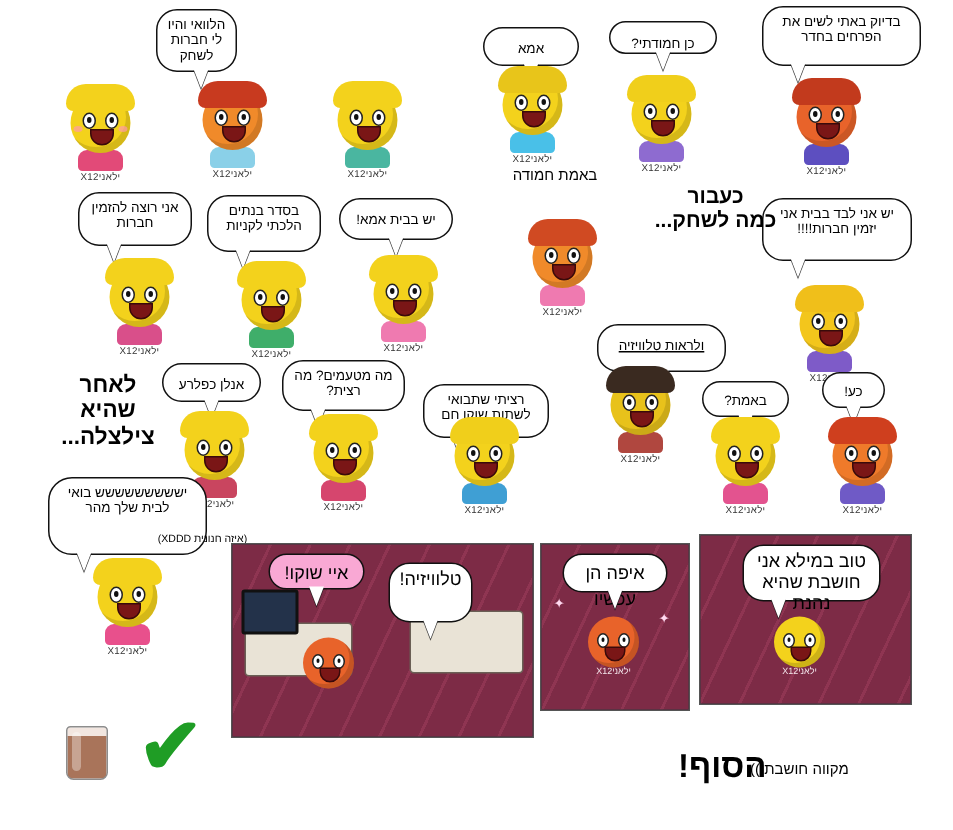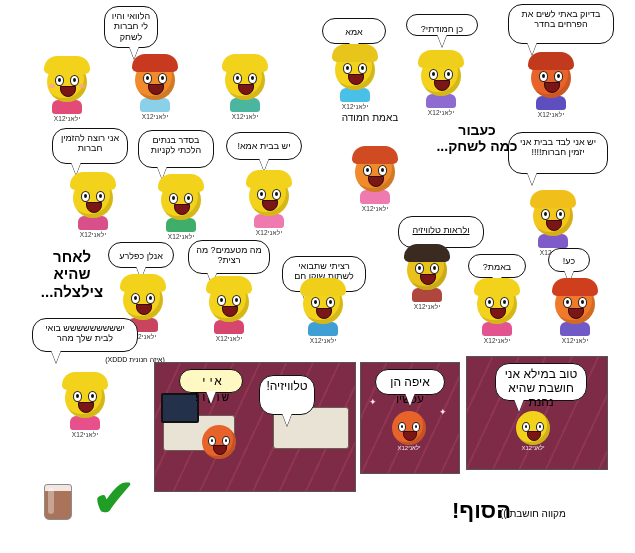--- a/index.html
+++ b/index.html
@@ -458,21 +458,21 @@
         </div>
       <div class="eye r">
           <i></i>
         </div>
       <div class="mouth"></div>
     </div>
     <div class="body" style="background:#6f5ac6"></div>
     <div class="tag">X12ילאני</div>
   </div>
 
-  <div class="bubble" style="left:32px;top:318px;width:106px;height:34px;">
+  <div class="bubble" style="left:32px;top:318px;width:106px;height:52px;border-radius:16px;">
     <span>יששששששששש בואי לבית שלך מהר</span>
     <span class="tail"></span>
   </div>
 
   <div class="ftext" style="left:100px;top:356px;width:70px;font-size:7px;">
     <span>(איזה חנונית XDDD)</span>
   </div>
 
   <div class="char" style="left:62px;top:378px;">
     <div class="face" style="background:#f3d21c">
@@ -488,21 +488,21 @@
     <div class="body" style="background:#e8508c"></div>
     <div class="tag">X12ילאני</div>
   </div>
 
   <div class="panel" style="left:154px;top:362px;width:200px;height:128px;">
     <div class="floor"></div>
     <div class="sofa" style="left:8px;top:52px;width:70px;height:34px;"></div>
     <div class="sofa" style="left:118px;top:44px;width:74px;height:40px;"></div>
     <div class="tv" style="left:6px;top:30px;width:34px;height:26px;"></div>
 
-    <div class="bubble t-mid" style="left:24px;top:6px;width:64px;height:24px;line-height:16px;background:#fef9c3;font-family:Liberation Mono, monospace;">
+    <div class="bubble t-mid" style="left:24px;top:6px;width:64px;height:24px;line-height:16px;background:#f9a8d4;">
       <span>איי שוקו!</span>
       <span class="tail"></span>
     </div>
     <div class="bubble t-mid" style="left:104px;top:12px;width:56px;height:40px;background:#fff;">
       <span>טלוויזיה!</span>
       <span class="tail"></span>
     </div>
 
     <div class="pchar" style="left:42px;top:62px;">
       <div class="face" style="background:#e8632a">

